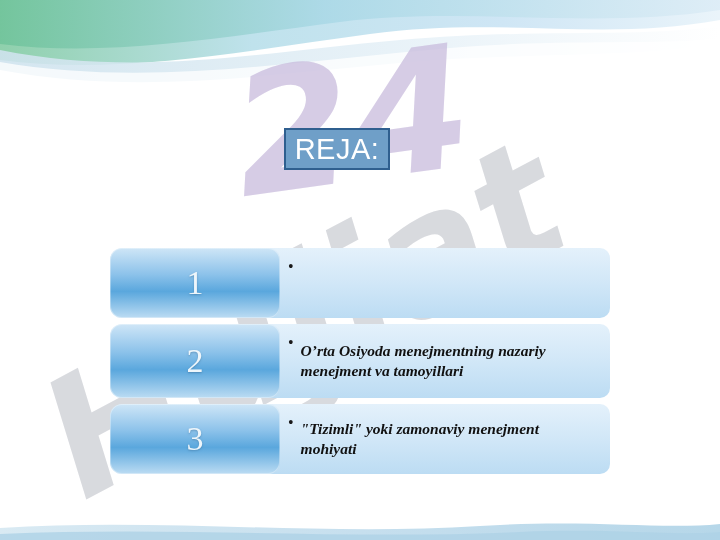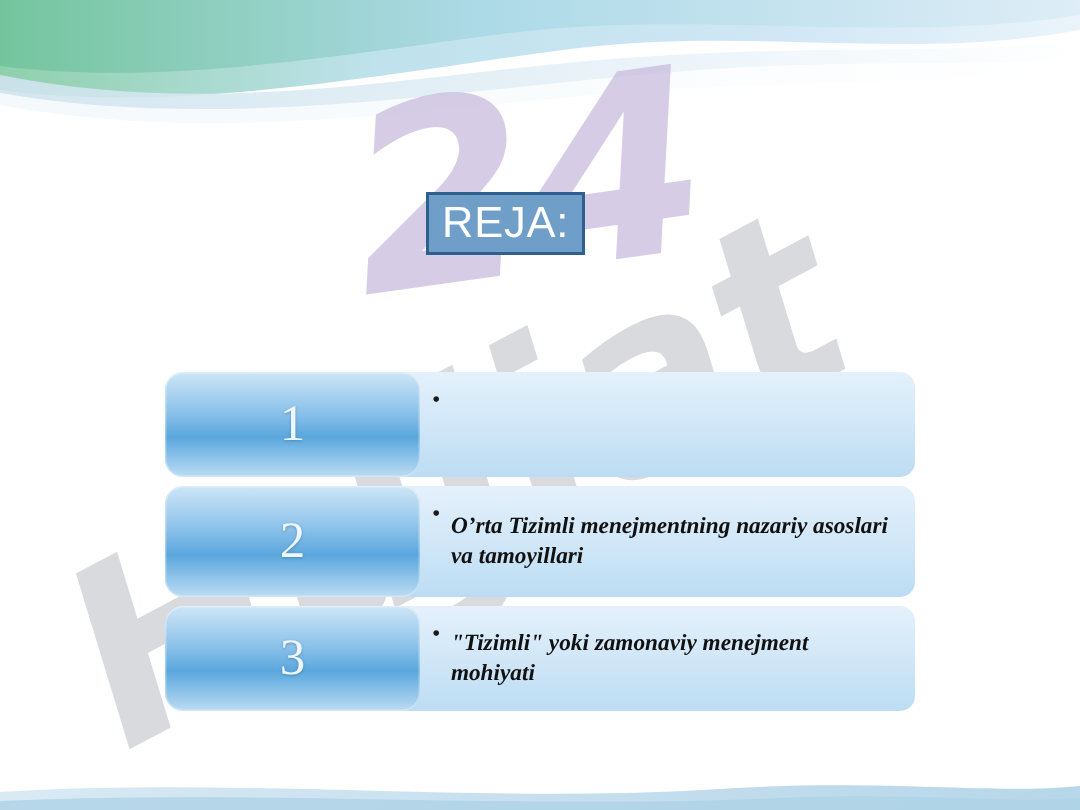--- a/index.html
+++ b/index.html
@@ -199,21 +199,21 @@
         <span class="bullet">•</span>
       </div>
     </div>
 
     <div class="row row-2">
       <div class="num-box">
         <span class="num-text">2</span>
       </div>
       <div class="text-box">
         <span class="bullet">•</span>
-        <span class="item-text">O’rta Tizimli menejmentning nazariy asoslari va tamoyillari</span>
+        <span class="item-text">O’rta Osiyoda menejmentning nazariy menejment va tamoyillari</span>
       </div>
     </div>
 
     <div class="row row-3">
       <div class="num-box">
         <span class="num-text">3</span>
       </div>
       <div class="text-box">
         <span class="bullet">•</span>
         <span class="item-text">"Tizimli" yoki zamonaviy menejment mohiyati</span>

